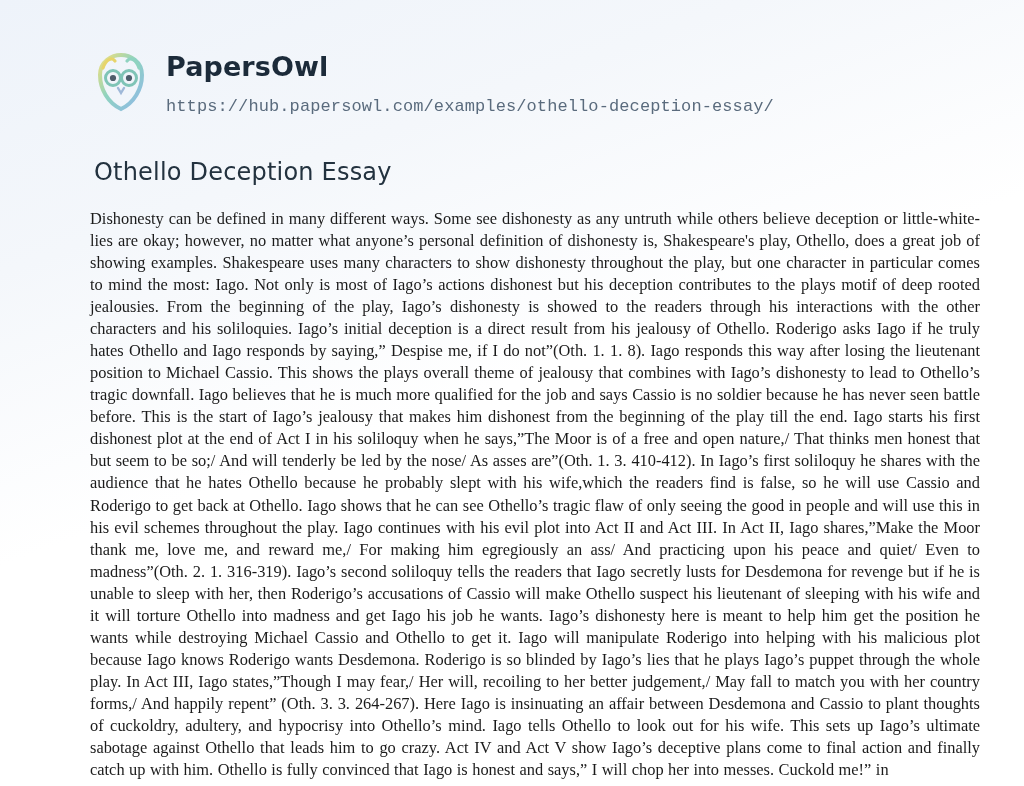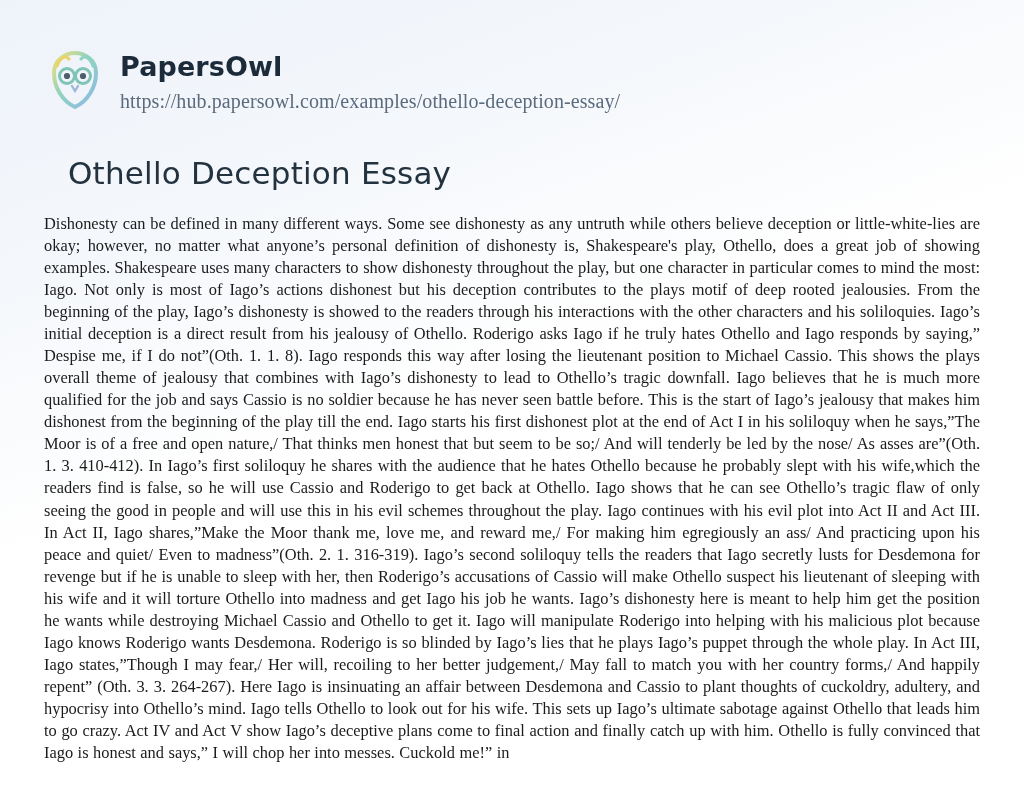--- a/index.html
+++ b/index.html
@@ -13,20 +13,21 @@
     font-family: "Liberation Serif", serif;
     color: #1a1a1a;
     overflow: hidden;
   }
   .page {
     position: relative;
     width: 1024px;
     height: 604px;
     background: linear-gradient(160deg, #eef3fa 0%, #f4f7fb 28%, #ffffff 58%, #ffffff 100%);
     box-sizing: border-box;
+    padding-left: 46px;
   }
   .header {
     display: flex;
     align-items: center;
     padding: 48px 0 0 44px;
     gap: 14px;
   }
   .logo {
     width: 62px;
     height: 62px;
@@ -44,32 +45,32 @@
   }
   .brandname {
     font-family: "DejaVu Sans", sans-serif;
     font-size: 27px;
     font-weight: bold;
     color: #1c2b3a;
     letter-spacing: 0.1px;
     line-height: 1.1;
   }
   .brandurl {
-    font-family: Liberation Serif, serif;
-    font-size: 20px;
+    font-family: Liberation Mono, monospace;
+    font-size: 17px;
     color: #5a6b7d;
-    margin-top: 8px;
+    margin-top: 15px;
     letter-spacing: 0.1px;
   }
   .title {
     font-family: "DejaVu Sans", sans-serif;
-    font-size: 31px;
+    font-size: 24px;
     font-weight: normal;
     color: #23323f;
-    margin: 42px 0 0 68px;
+    margin: 42px 0 0 48px;
     letter-spacing: 0.2px;
   }
   .article {
     margin: 22px 44px 12px 44px;
     font-family: "Liberation Serif", serif;
     font-size: 16.4px;
     line-height: 1.345;
     color: #1b1b1b;
     text-align: justify;
     text-justify: inter-word;

